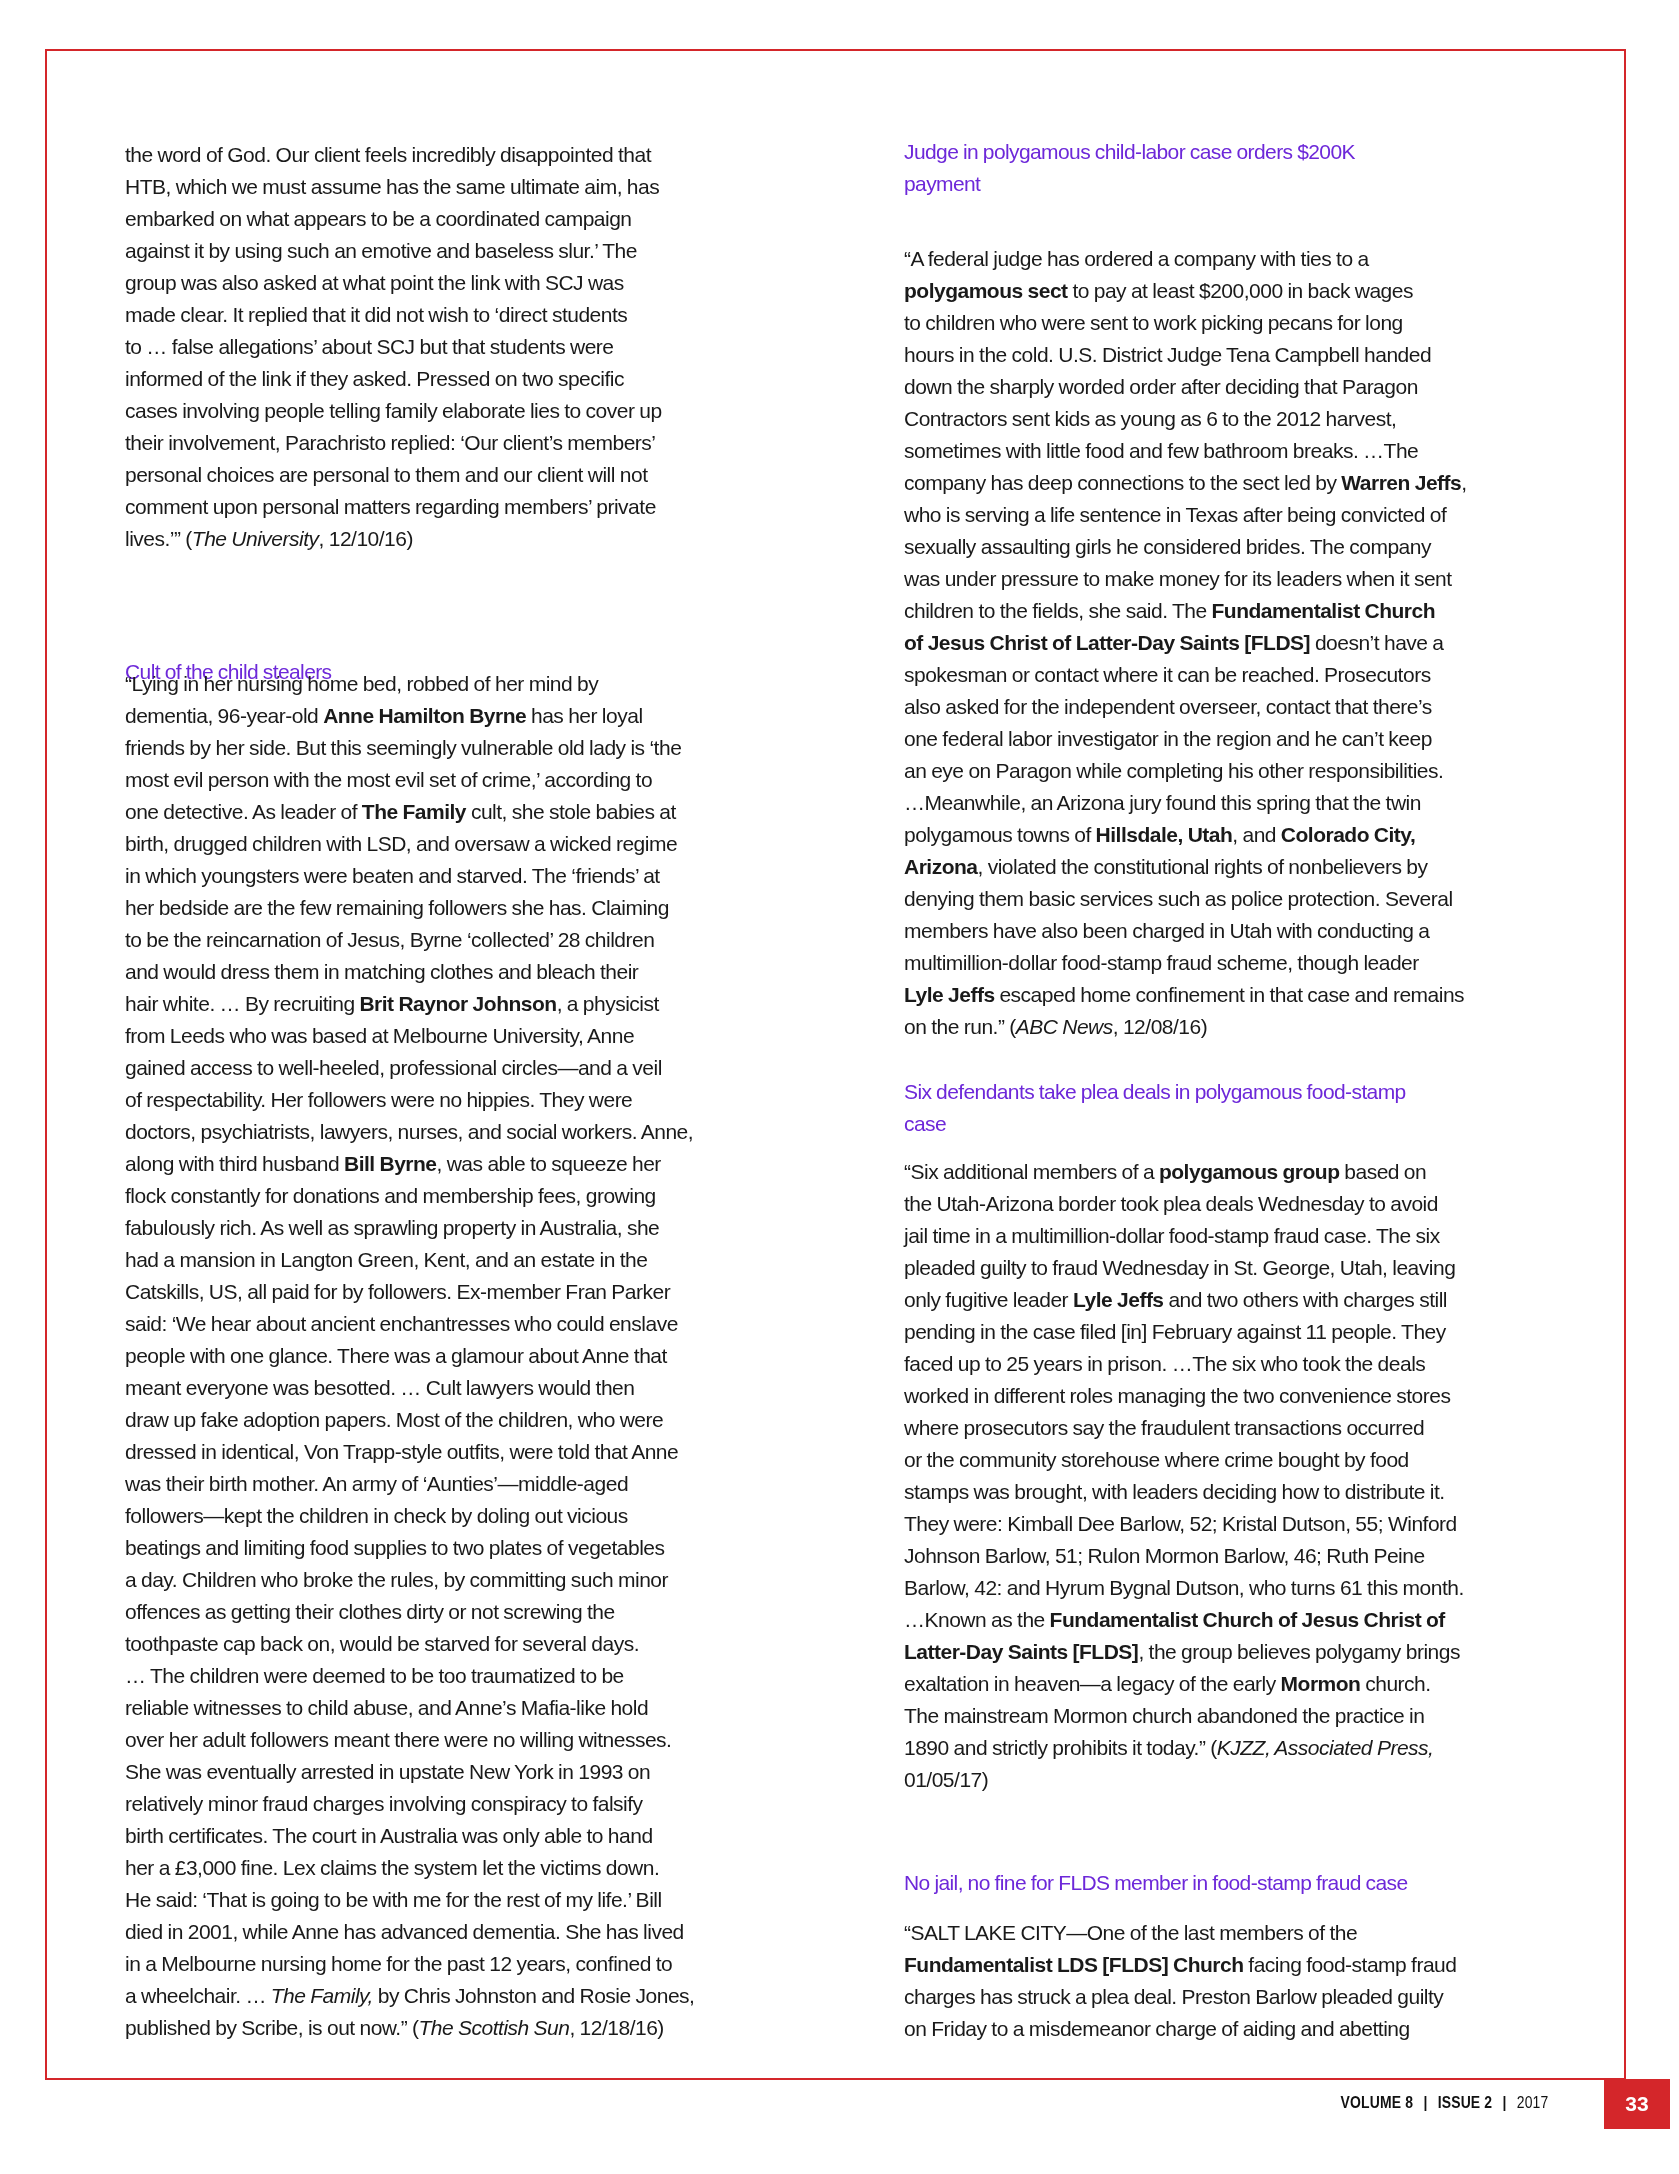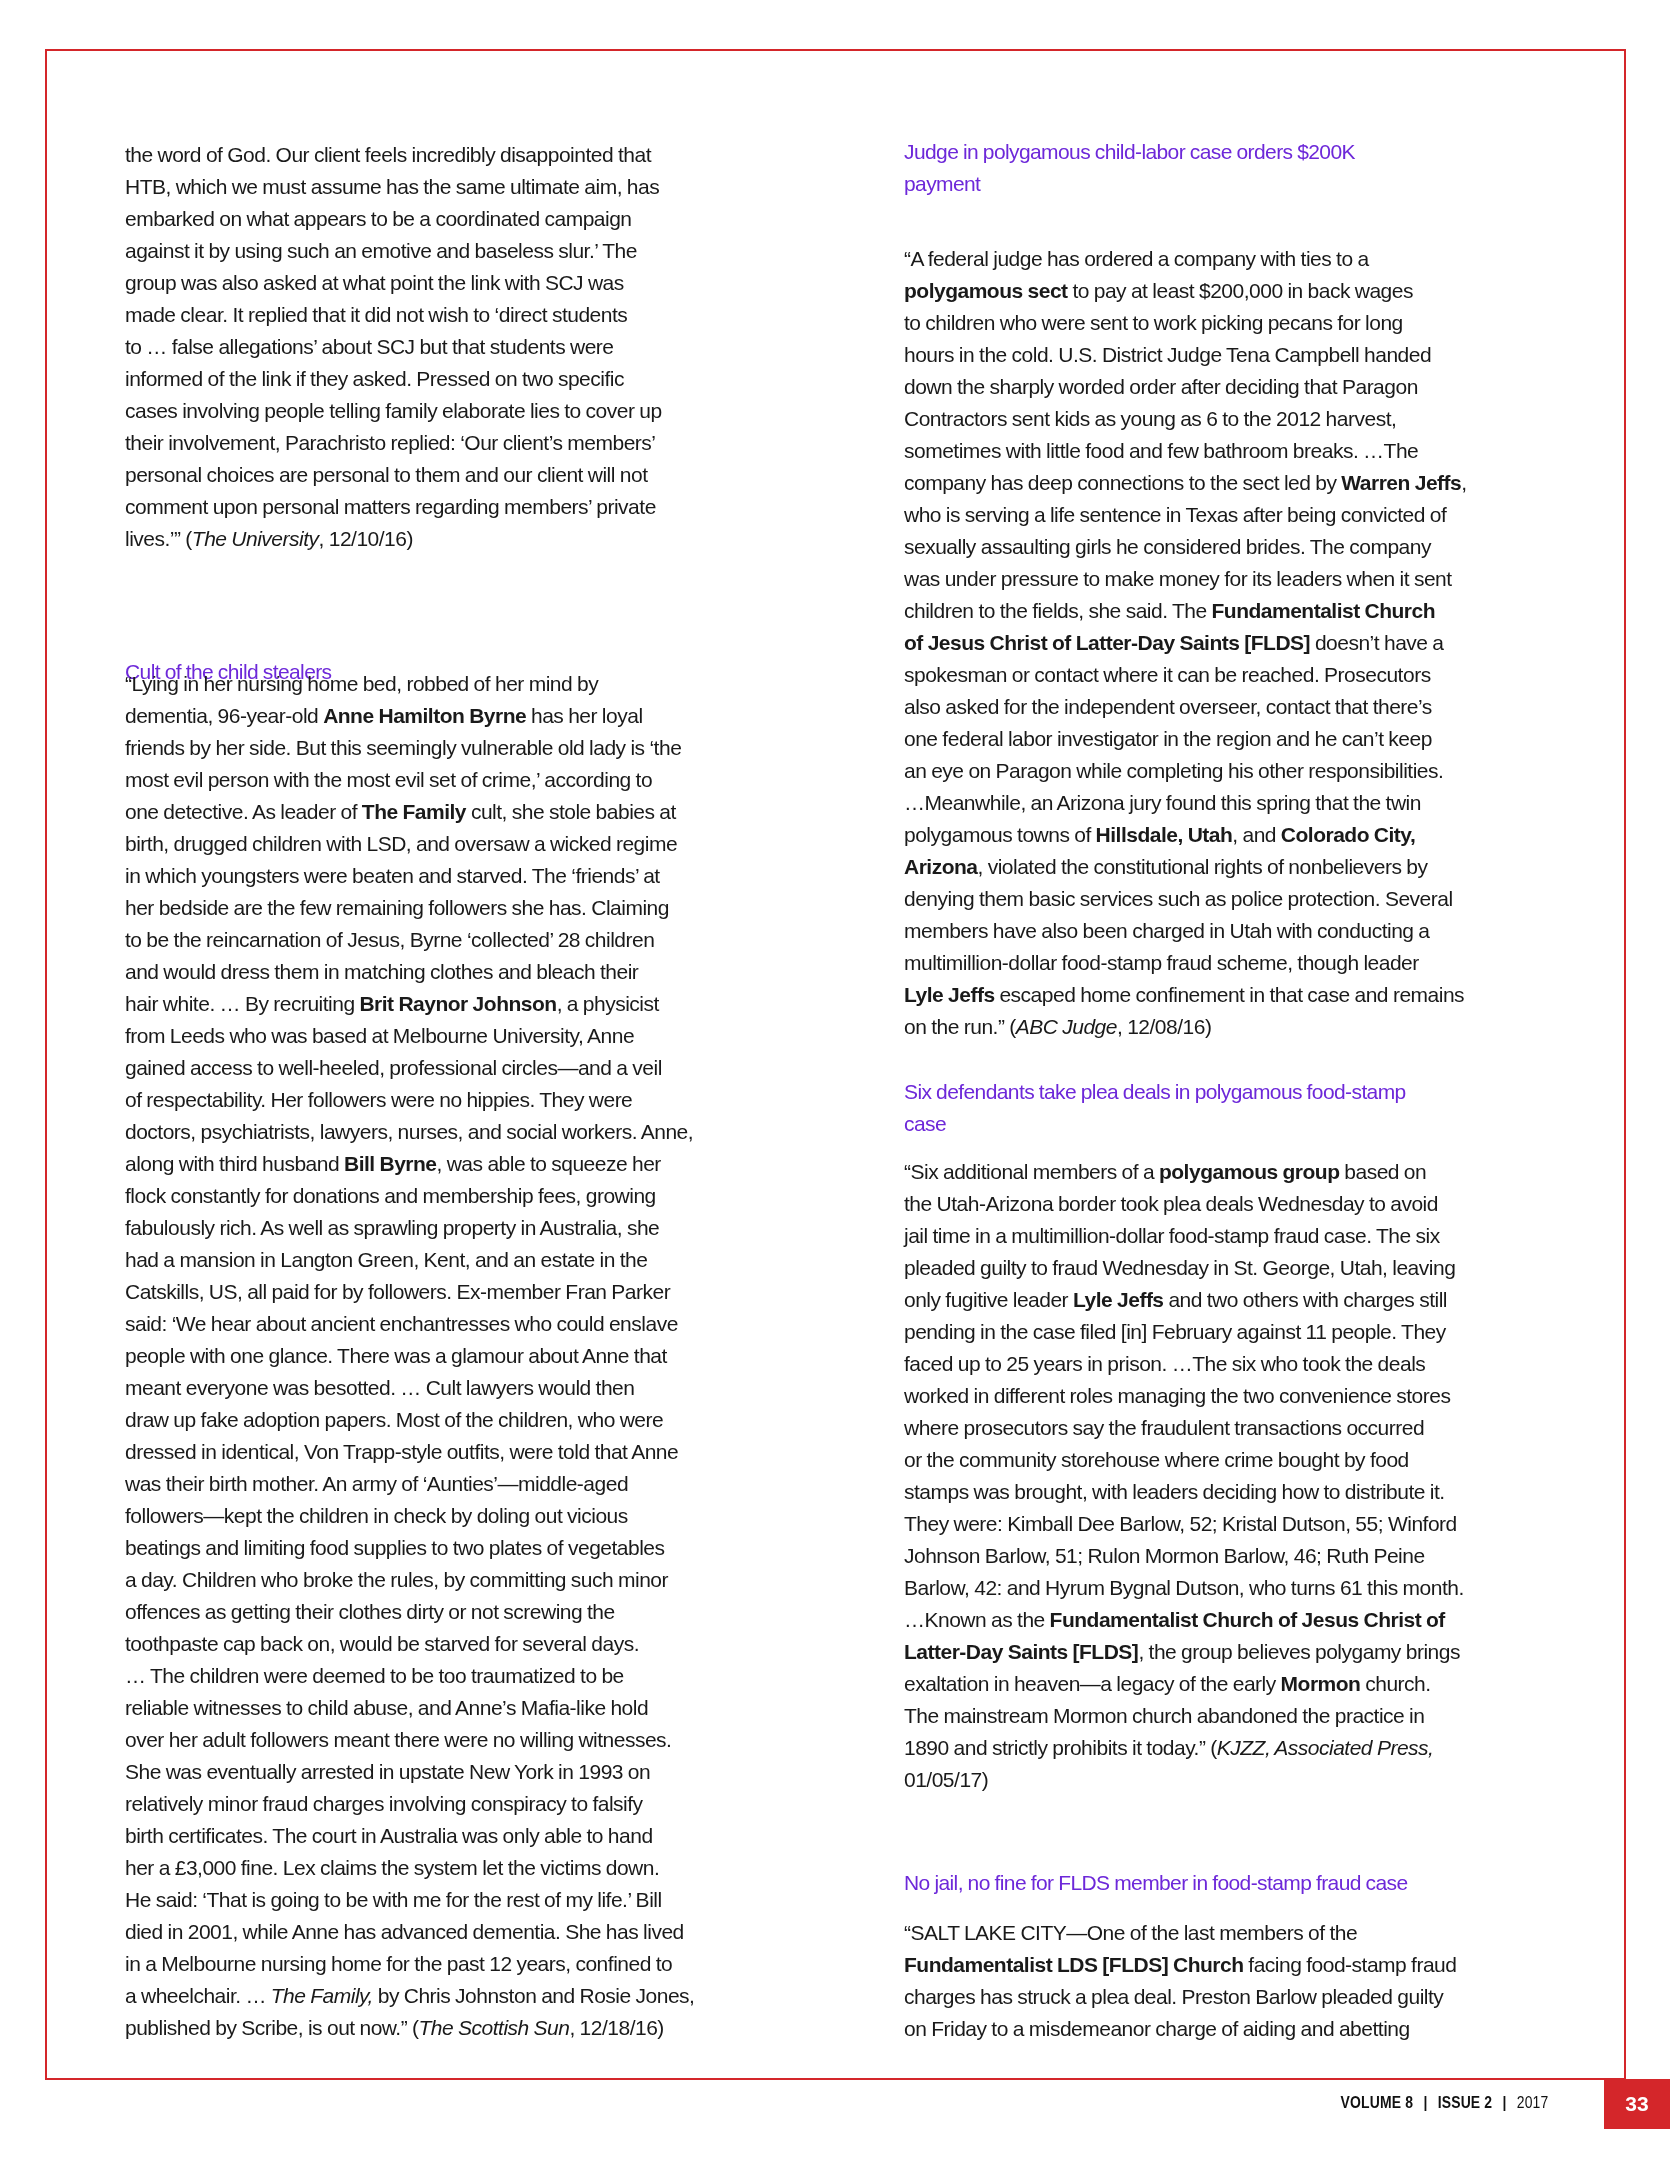--- a/index.html
+++ b/index.html
@@ -132,21 +132,21 @@
       <div class="line">also asked for the independent overseer, contact that there’s</div>
       <div class="line">one federal labor investigator in the region and he can’t keep</div>
       <div class="line">an eye on Paragon while completing his other responsibilities.</div>
       <div class="line">…Meanwhile, an Arizona jury found this spring that the twin</div>
       <div class="line">polygamous towns of <b>Hillsdale, Utah</b>, and <b>Colorado City,</b></div>
       <div class="line"><b>Arizona</b>, violated the constitutional rights of nonbelievers by</div>
       <div class="line">denying them basic services such as police protection. Several</div>
       <div class="line">members have also been charged in Utah with conducting a</div>
       <div class="line">multimillion-dollar food-stamp fraud scheme, though leader</div>
       <div class="line"><b>Lyle Jeffs</b> escaped home confinement in that case and remains</div>
-      <div class="line">on the run.” (<i>ABC Judge</i>, 12/08/16)</div>
+      <div class="line">on the run.” (<i>ABC News</i>, 12/08/16)</div>
     </div>
   <div class="block head" style="top:1076px;">
       <div class="line">Six defendants take plea deals in polygamous food-stamp</div>
       <div class="line">case</div>
     </div>
   <div class="block" style="top:1156px;">
       <div class="line">“Six additional members of a <b>polygamous group</b> based on</div>
       <div class="line">the Utah-Arizona border took plea deals Wednesday to avoid</div>
       <div class="line">jail time in a multimillion-dollar food-stamp fraud case. The six</div>
       <div class="line">pleaded guilty to fraud Wednesday in St. George, Utah, leaving</div>

